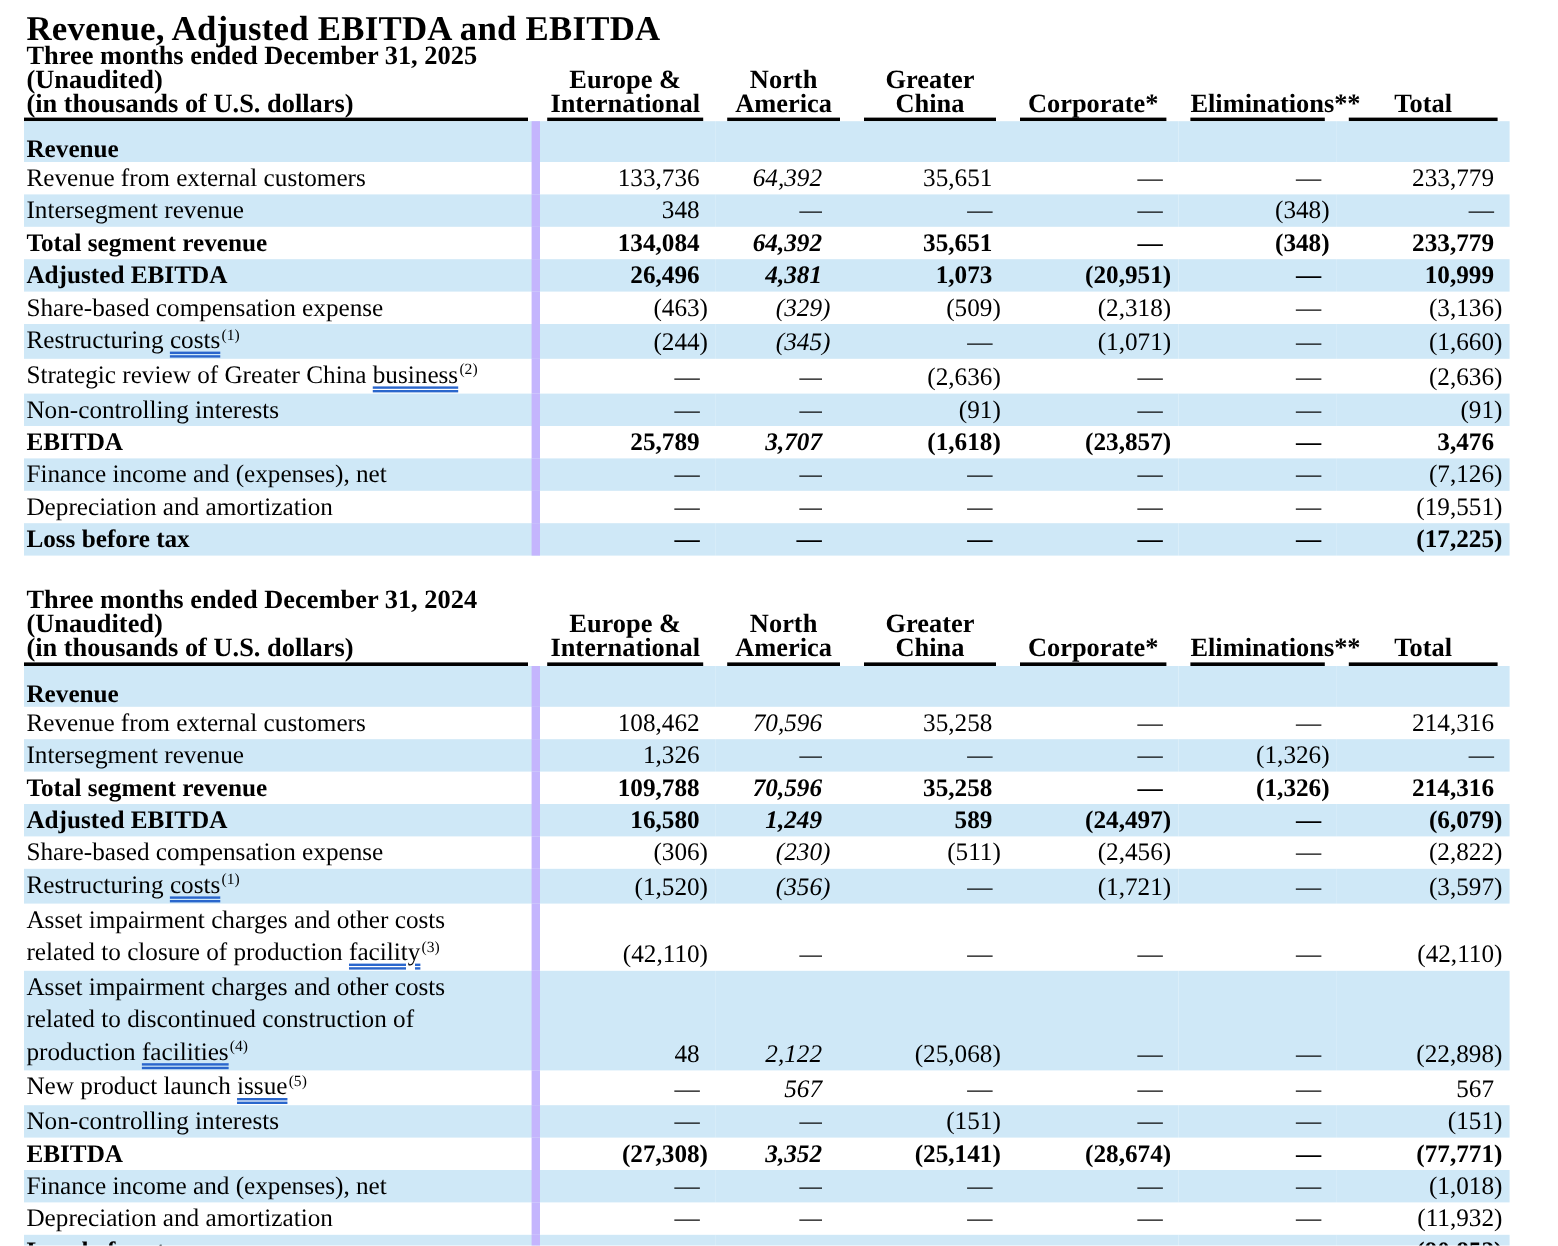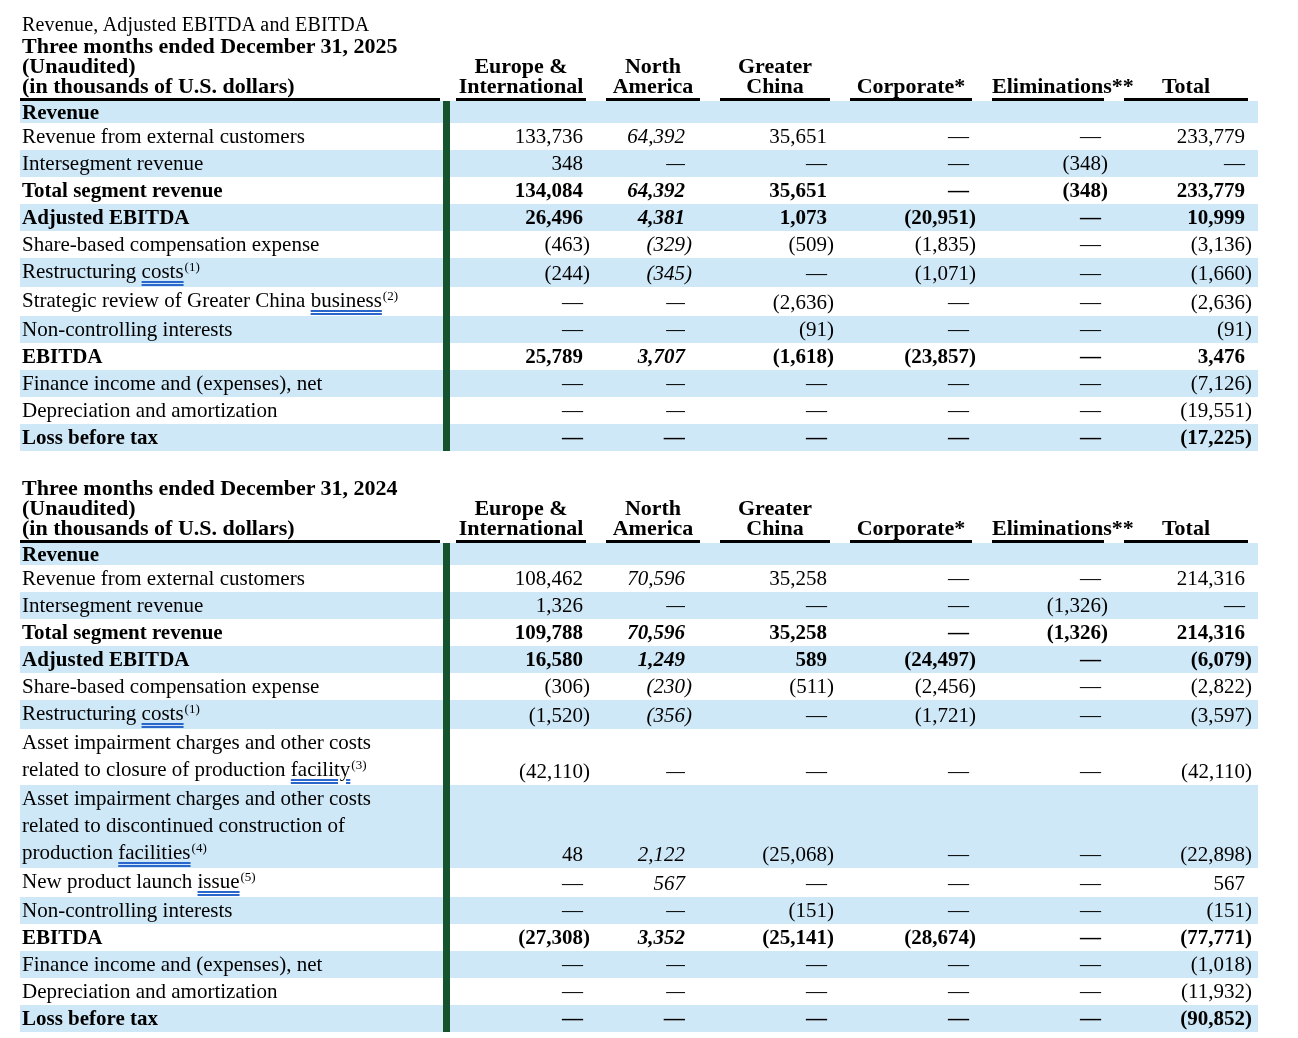--- a/index.html
+++ b/index.html
@@ -4,48 +4,48 @@
 <style>
   html,body { margin:0; padding:0; background:#ffffff; }
   body {
     width:1298px; height:1038px;
     font-family:"Liberation Serif","DejaVu Serif",serif;
     color:#000;
     overflow:hidden;
   }
   .wrap { box-sizing:border-box; width:1298px; padding:13px 20px 0 20px; }
   h1.title {
-    font-size:20px; line-height:22px; font-weight:normal;
+    font-size:29px; line-height:22px; font-weight:bold;
     margin:0 0 1px 2px; letter-spacing:0.2px;
   }
   table.tbl {
     border-collapse:collapse; table-layout:fixed;
     width:1238px;
   }
   table.tbl.t2 { margin-top:27px; }
   th, td { padding:0; vertical-align:bottom; }
   
   thead th { font-weight:bold; }
   .hline { border-bottom:3px solid #000; padding-bottom:2px; }
   th.lh .hline { margin:0 6px 0 0; text-align:left; }
   th.nh .hline { margin:0 10px; }
   .hd { font-size:22px; line-height:20px; white-space:nowrap; }
   th.lh .hd { padding-left:2px; }
   
   tr.band td { background:#cfe8f7; }
-  td.gap { border-left:7px solid #14532d; }
+  td.gap { border-left:7px solid #c4b5fd; }
   .lbl { font-size:21px; line-height:27px; padding-left:2px; }
   .lline { white-space:nowrap; }
   .v {
     display:flex; justify-content:flex-end; align-items:baseline;
     font-size:21px; line-height:27px; padding-right:6px; white-space:nowrap;
   }
   td.cNA .v { padding-right:18px;font-style:italic; }
   .p { display:inline-block; width:7px; }
-  tr.section td { line-height:22px; height:22px;font-family:Liberation Serif, serif; }
+  tr.section td { line-height:22px; height:34px;font-family:Liberation Serif, serif; }
   tr.section .lbl { font-weight:bold; line-height:22px; }
   tr.bold .lbl, tr.bold .v { font-weight:bold; }
   .sup { font-size:13px; position:relative; top:-7px; margin-left:1px; }
   .fnlink {
     text-decoration:underline double #2a66cc;
     text-underline-offset:3px;
     cursor:pointer;
   }
 </style>
 </head>
@@ -343,21 +343,21 @@
               </div>
             </td>
             <td class="cGC">
               <div class="v">
                 <span class="n">(509</span>
                 <span class="p">)</span>
               </div>
             </td>
             <td class="cCORP">
               <div class="v">
-                <span class="n">(1,835</span>
+                <span class="n">(2,318</span>
                 <span class="p">)</span>
               </div>
             </td>
             <td class="cELIM">
               <div class="v">
                 <span class="n">—</span>
                 <span class="p"></span>
               </div>
             </td>
             <td class="cTOT">

